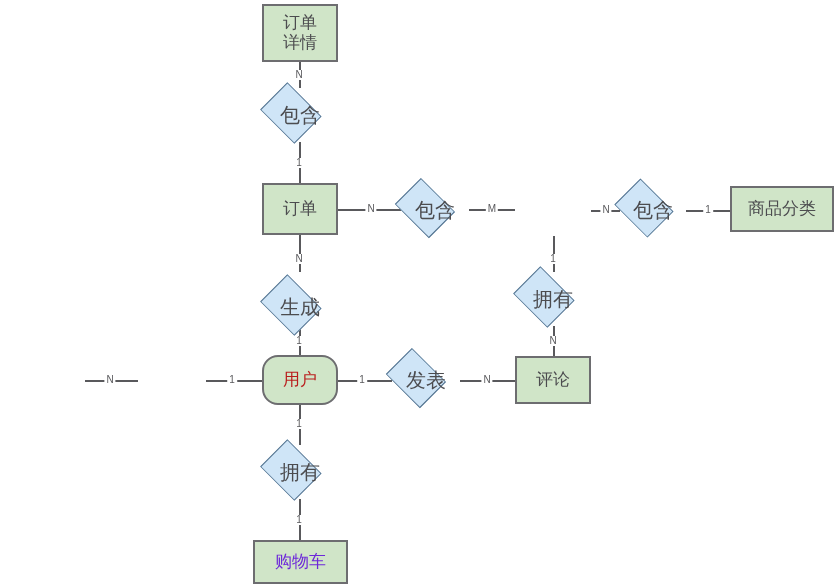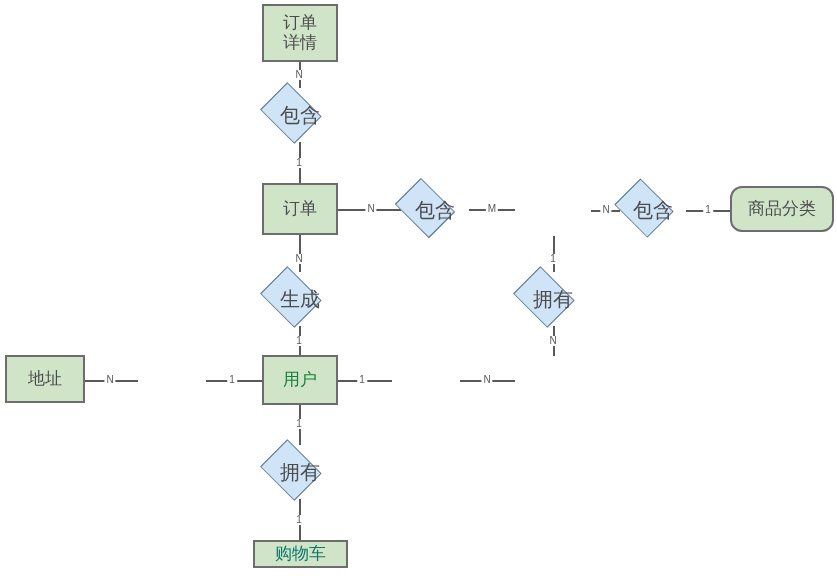--- a/index.html
+++ b/index.html
@@ -109,39 +109,43 @@
       <div class="txt" style="color: rgb(76, 76, 79);">包含</div>
     </div>
     <div class="rel" style="left: 401px; top: 184px; width: 68px; height: 52px;">
       <div class="shape" style="background: rgb(207, 229, 247); border-color: rgb(79, 111, 140); width: 47.84px; height: 47.84px; inset: auto; transform: rotate(45deg) scale(1.00524, 0.76871);"></div>
       <div class="txt" style="color: rgb(76, 76, 79);">包含</div>
     </div>
     <div class="rel" style="left: 620px; top: 184px; width: 66px; height: 52px;">
       <div class="shape" style="background: rgb(207, 229, 247); border-color: rgb(79, 111, 140); width: 47.84px; height: 47.84px; inset: auto; transform: rotate(45deg) scale(0.975671, 0.76871);"></div>
       <div class="txt" style="color: rgb(76, 76, 79);">包含</div>
     </div>
-    <div class="rel" style="left: 266px; top: 272px; width: 68px; height: 54px; text-align: center;">
+    <div class="rel" style="left: 266px; top: 280px; width: 68px; height: 54px; text-align: center;">
       <div class="shape" style="background: rgb(207, 229, 247); border-color: rgb(79, 111, 140); width: 49.68px; height: 49.68px; inset: auto; transform: rotate(45deg) scale(0.968006, 0.76871);"></div>
       <div class="txt" style="color: rgb(76, 76, 79);">生成</div>
     </div>
     <div class="rel" style="left: 519px; top: 272px; width: 68px; height: 54px;">
       <div class="shape" style="background: rgb(207, 229, 247); border-color: rgb(79, 111, 140); width: 49.68px; height: 49.68px; inset: auto; transform: rotate(45deg) scale(0.968006, 0.76871);"></div>
       <div class="txt" style="color: rgb(76, 76, 79);">拥有</div>
+    </div>
+    <div class="rel" style="left: 392px; top: 354px; width: 68px; height: 52px;">
+      <div class="shape" style="background: rgb(207, 229, 247); border-color: rgb(79, 111, 140); width: 47.84px; height: 47.84px; inset: auto; transform: rotate(45deg) scale(1.00524, 0.76871);"></div>
+      <div class="txt" style="color: rgb(76, 76, 79);">发表</div>
     </div>
     <div class="rel" style="left: 266px; top: 445px; width: 68px; height: 54px;">
       <div class="shape" style="background: rgb(207, 229, 247); border-color: rgb(79, 111, 140); width: 49.68px; height: 49.68px; inset: auto; transform: rotate(45deg) scale(0.968006, 0.76871);"></div>
       <div class="txt" style="color: rgb(76, 76, 79);">拥有</div>
     </div>
     <div class="entity" style="left: 262px; top: 4px; width: 76px; height: 58px; background: rgb(208, 229, 200); border-color: rgb(109, 109, 112); color: rgb(76, 76, 79);"><span style="white-space: pre-line;">订单
 详情</span></div>
     <div class="entity" style="left: 262px; top: 183px; width: 76px; height: 52px; background: rgb(208, 229, 200); border-color: rgb(109, 109, 112); color: rgb(76, 76, 79);"><span style="white-space: pre-line;">订单</span></div>
-    <div class="entity" style="left: 730px; top: 186px; width: 104px; height: 46px; background: rgb(208, 229, 200); border-color: rgb(109, 109, 112); color: rgb(76, 76, 79); border-radius: 12px;"><span style="white-space: pre-line;">商品分类</span></div>
-    <div class="entity" style="left: 5px; top: 355px; width: 80px; height: 48px; background: rgb(208, 229, 200); border-color: rgb(109, 109, 112); color: rgb(76, 76, 79);"><span style="white-space: pre-line;">地址</span></div>
-    <div class="entity" style="left: 262px; top: 355px; width: 76px; height: 50px; background: rgb(208, 229, 200); border-color: rgb(109, 109, 112); color: #15803d;"><span style="white-space: pre-line;">用户</span></div>
-    <div class="entity" style="left: 253px; top: 540px; width: 95px; height: 28px; background: rgb(208, 229, 200); border-color: rgb(109, 109, 112); color: #0f766e;"><span style="white-space: pre-line;">购物车</span></div>
+    <div class="entity" style="left: 730px; top: 186px; width: 104px; height: 46px; background: rgb(208, 229, 200); border-color: rgb(109, 109, 112); color: rgb(76, 76, 79);"><span style="white-space: pre-line;">商品分类</span></div>
+    <div class="entity" style="left: 262px; top: 355px; width: 76px; height: 50px; background: rgb(208, 229, 200); border-color: rgb(109, 109, 112); color: #b91c1c; border-radius: 16px;"><span style="white-space: pre-line;">用户</span></div>
+    <div class="entity" style="left: 515px; top: 356px; width: 76px; height: 48px; background: rgb(208, 229, 200); border-color: rgb(109, 109, 112); color: rgb(76, 76, 79);"><span style="white-space: pre-line;">评论</span></div>
+    <div class="entity" style="left: 253px; top: 540px; width: 95px; height: 44px; background: rgb(208, 229, 200); border-color: rgb(109, 109, 112); color: #6d28d9;"><span style="white-space: pre-line;">购物车</span></div>
     <div class="card" style="left: 299px; top: 75px;">N</div>
     <div class="card" style="left: 299px; top: 163px;">1</div>
     <div class="card" style="left: 371px; top: 209px;">N</div>
     <div class="card" style="left: 492px; top: 209px;">M</div>
     <div class="card" style="left: 606px; top: 210px;">N</div>
     <div class="card" style="left: 708px; top: 210px;">1</div>
     <div class="card" style="left: 299px; top: 259px;">N</div>
     <div class="card" style="left: 299px; top: 341px;">1</div>
     <div class="card" style="left: 553px; top: 259px;">1</div>
     <div class="card" style="left: 553px; top: 341px;">N</div>

